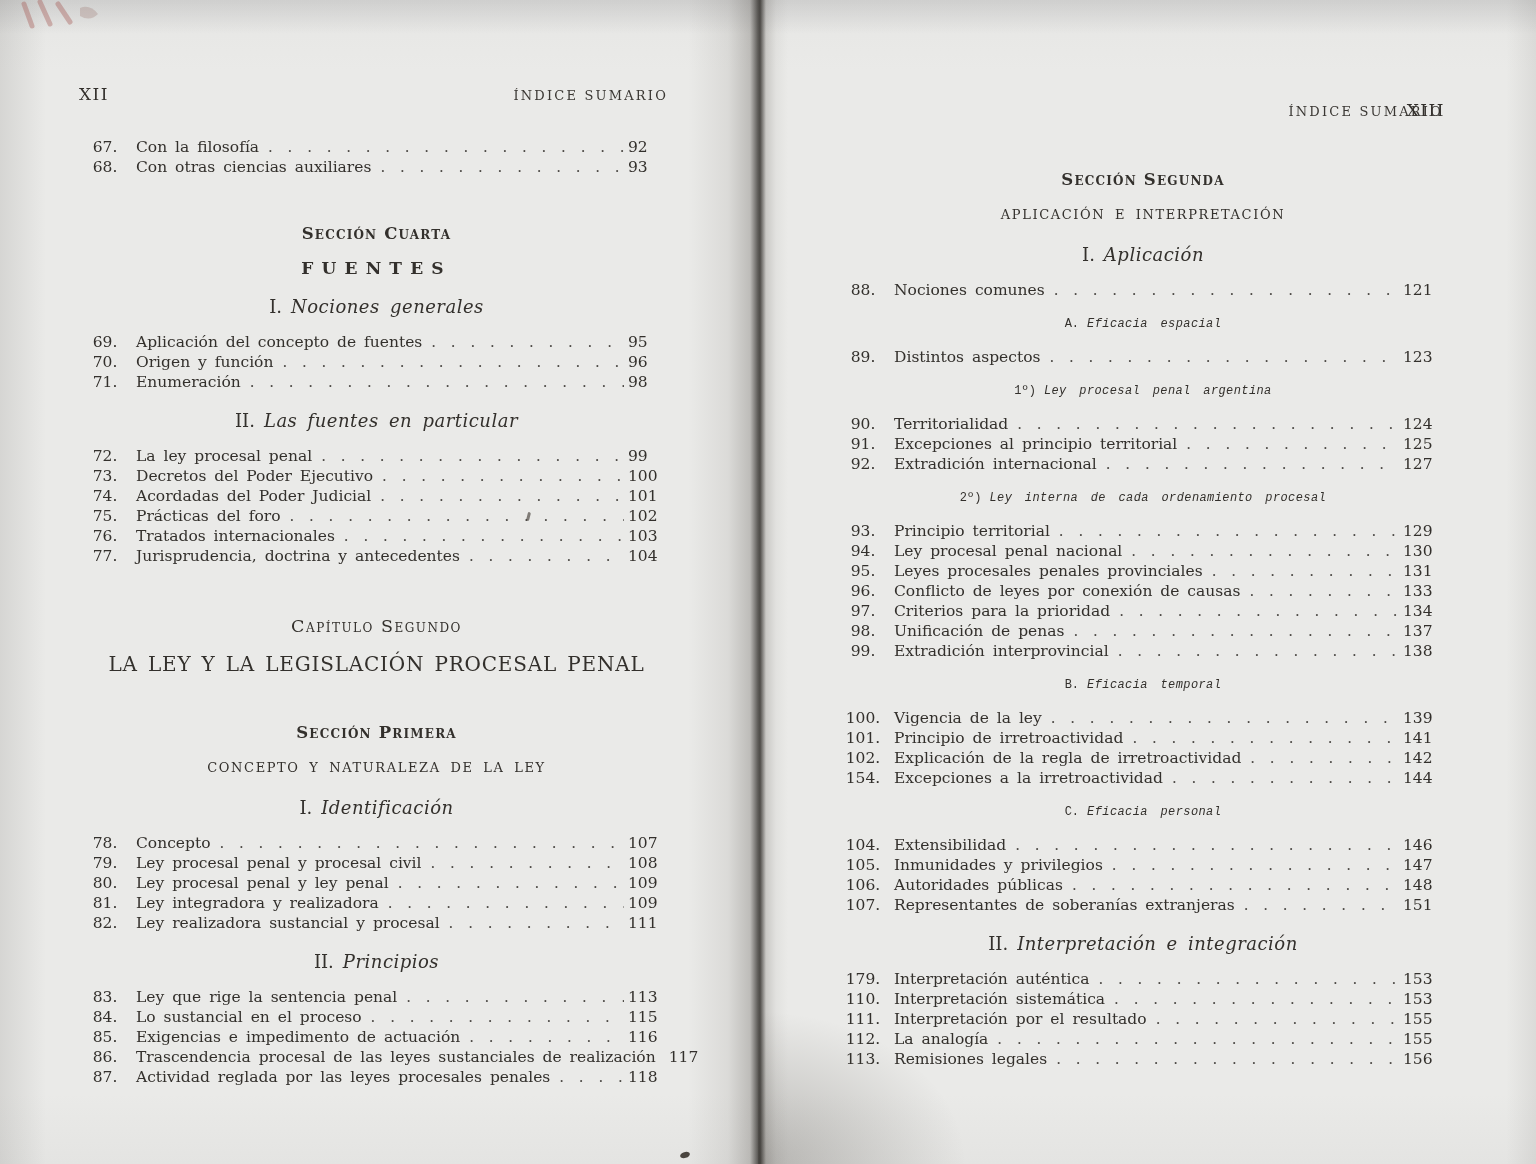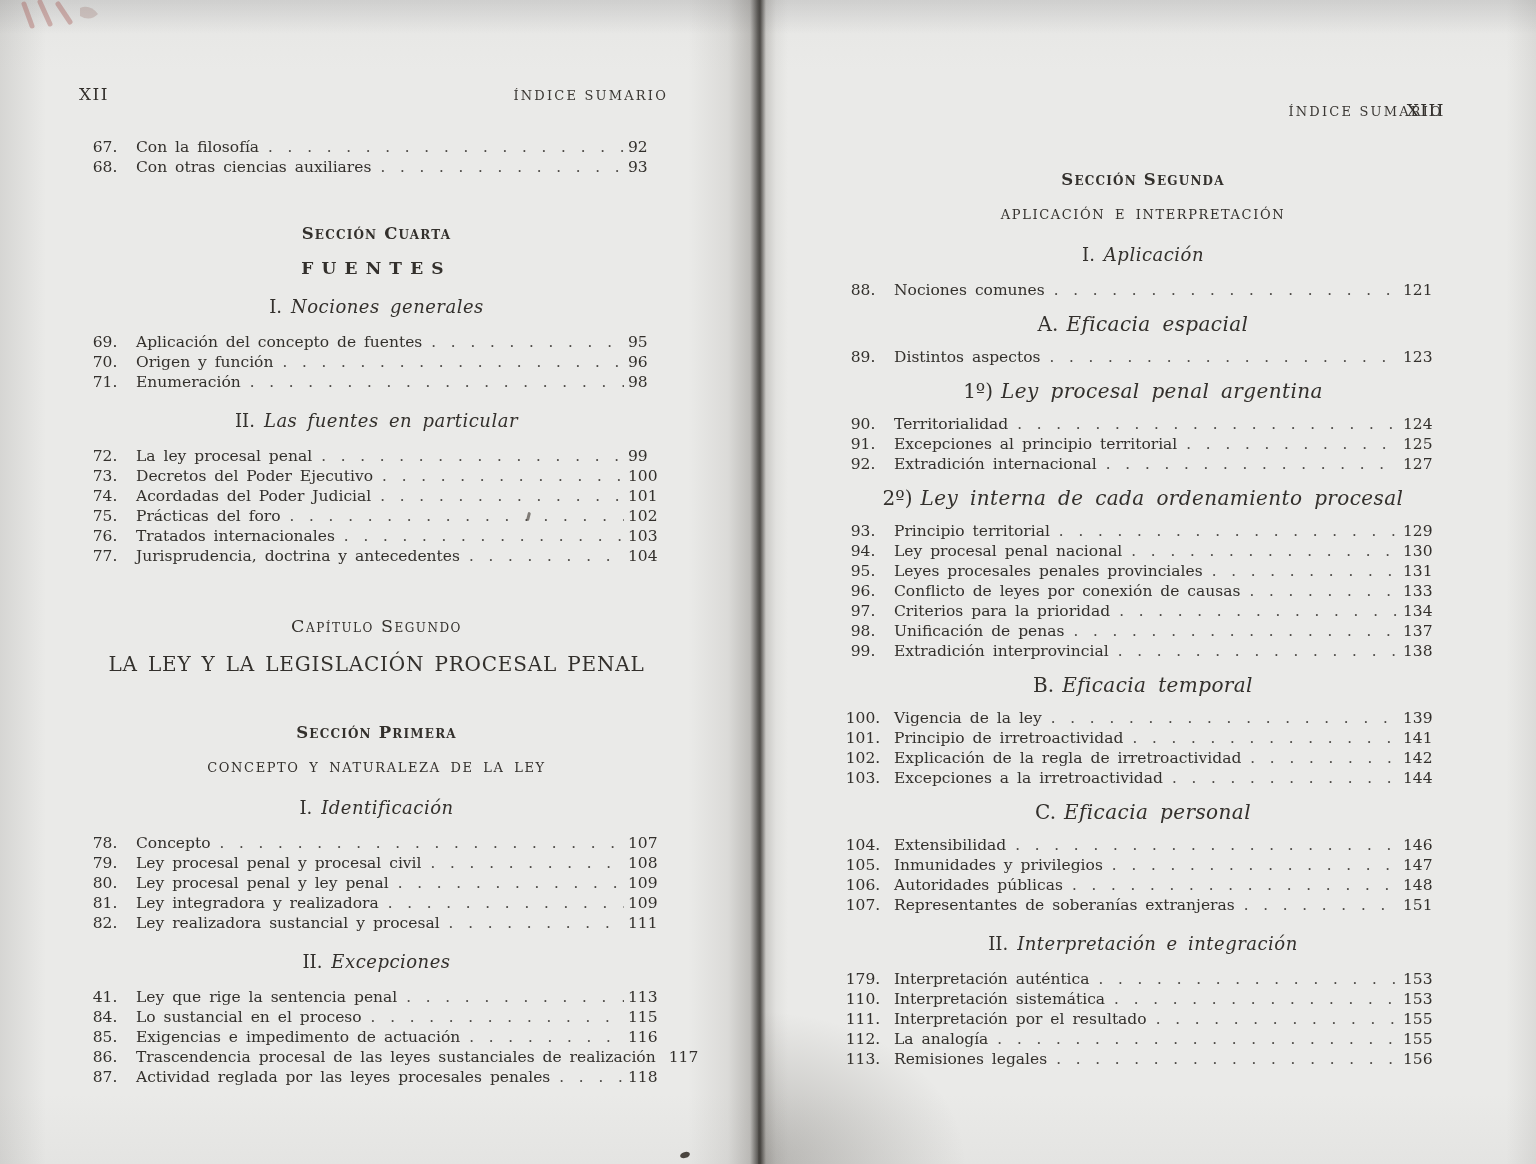--- a/index.html
+++ b/index.html
@@ -63,22 +63,22 @@
       letter-spacing:.48em;height:22px;line-height:22px;}
   .b-sub{margin-top:16px;margin-bottom:14px;font-size:18px;height:24px;line-height:24px;}
   .b-sub .pfx{font-style:normal;margin-right:9px;}
   .b-sub em{font-style:italic;letter-spacing:.5px;word-spacing:4px;}
   .b-chapter{margin-top:48px;margin-bottom:14px;font-variant:small-caps;
       font-size:17.5px;letter-spacing:1.5px;height:22px;line-height:22px;}
   .b-chapter_title{font-size:20px;letter-spacing:.8px;word-spacing:3px;
       height:26px;line-height:26px;}
   .b-section_title{margin-top:13px;font-size:13px;letter-spacing:1.6px;
       word-spacing:4px;height:24px;line-height:24px;}
-  .b-ord,.b-letter{margin-top:13px;margin-bottom:14px;font-size:20px;
-      height:20px;line-height:20px;}
+  .b-ord,.b-letter{margin-top:13px;margin-bottom:14px;font-size:12px;
+      height:20px;line-height:20px;font-family:Liberation Mono, monospace;}
   .b-ord .pfx,.b-letter .pfx{font-style:normal;margin-right:8px;}
   .b-ord em,.b-letter em{font-style:italic;word-spacing:5px;letter-spacing:.4px;}
 </style>
 </head>
 <body>
 
 <div class="scan">
 
   <div class="col col-left">
     <div class="page-header">
@@ -184,23 +184,23 @@
           <span class="txt">Ley integradora y realizadora</span>
           <span class="leader"></span>
           <span class="pg">109</span>
         </div>
         <div class="b-entry">
           <span class="num">82.</span>
           <span class="txt">Ley realizadora sustancial y procesal</span>
           <span class="leader"></span>
           <span class="pg">111</span>
         </div>
-        <div class="b-sub"><span class="pfx">II.</span><em>Excepciones</em></div>
-        <div class="b-entry">
-          <span class="num">41.</span>
+        <div class="b-sub"><span class="pfx">II.</span><em>Principios</em></div>
+        <div class="b-entry">
+          <span class="num">83.</span>
           <span class="txt">Ley que rige la sentencia penal</span>
           <span class="leader"></span>
           <span class="pg">113</span>
         </div>
         <div class="b-entry">
           <span class="num">84.</span>
           <span class="txt">Lo sustancial en el proceso</span>
           <span class="leader"></span>
           <span class="pg">115</span>
         </div>
@@ -322,21 +322,21 @@
           <span class="leader"></span>
           <span class="pg">141</span>
         </div>
         <div class="b-entry">
           <span class="num">102.</span>
           <span class="txt">Explicación de la regla de irretroactividad</span>
           <span class="leader"></span>
           <span class="pg">142</span>
         </div>
         <div class="b-entry">
-          <span class="num">103.</span>
+          <span class="num">154.</span>
           <span class="txt">Excepciones a la irretroactividad</span>
           <span class="leader"></span>
           <span class="pg">144</span>
         </div>
         <div class="b-letter"><span class="pfx">C.</span><em>Eficacia personal</em></div>
         <div class="b-entry">
           <span class="num">104.</span>
           <span class="txt">Extensibilidad</span>
           <span class="leader"></span>
           <span class="pg">146</span>

